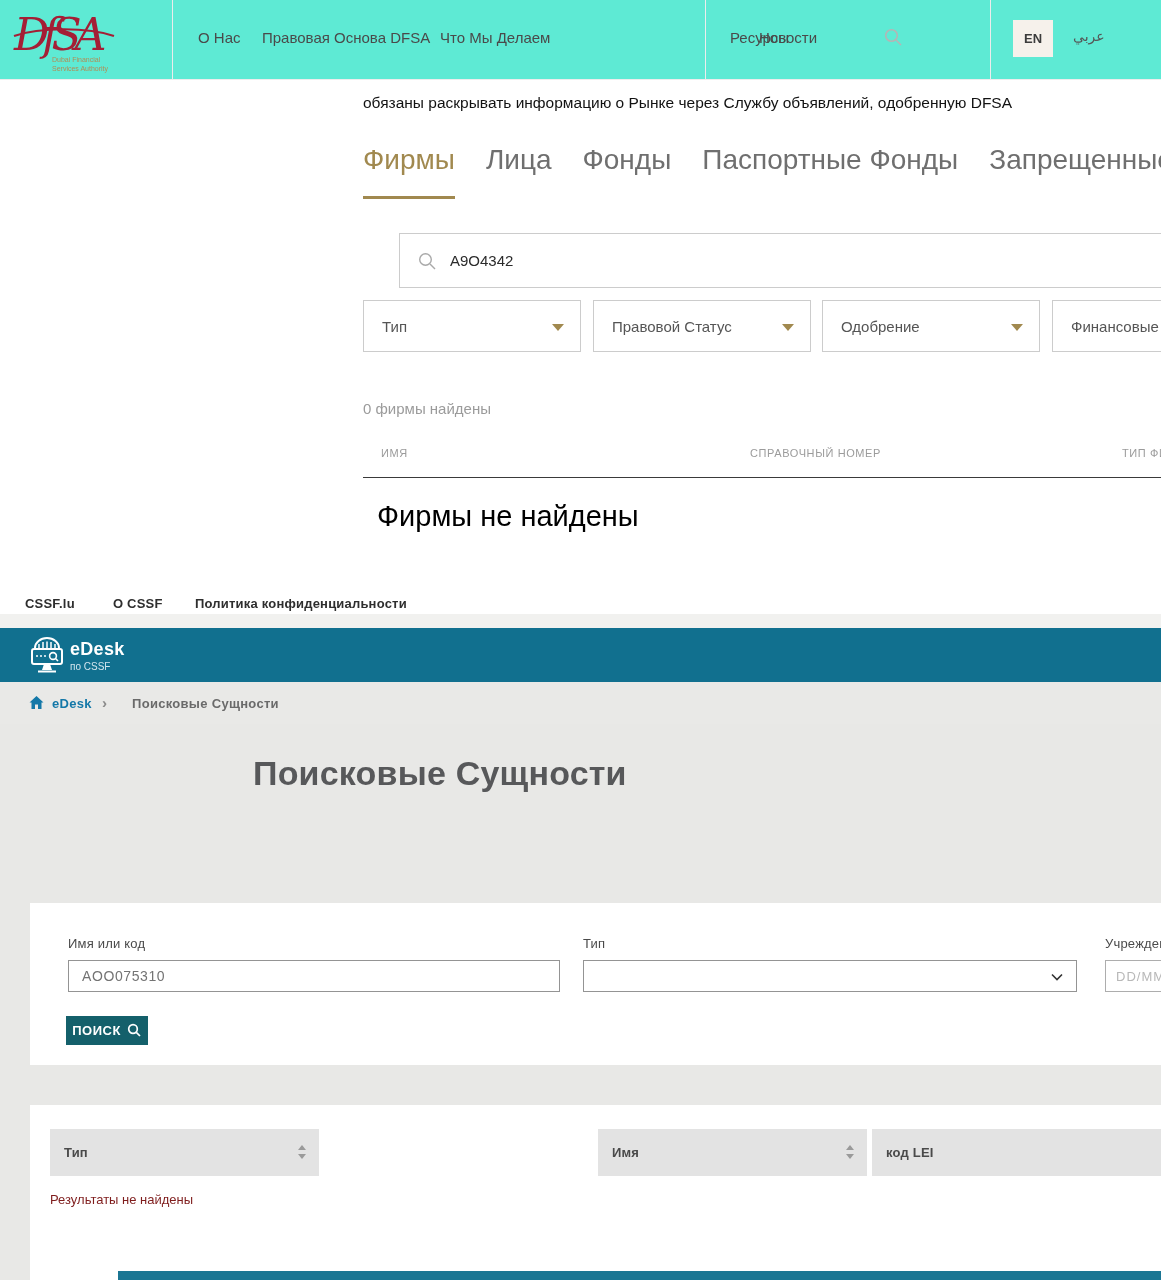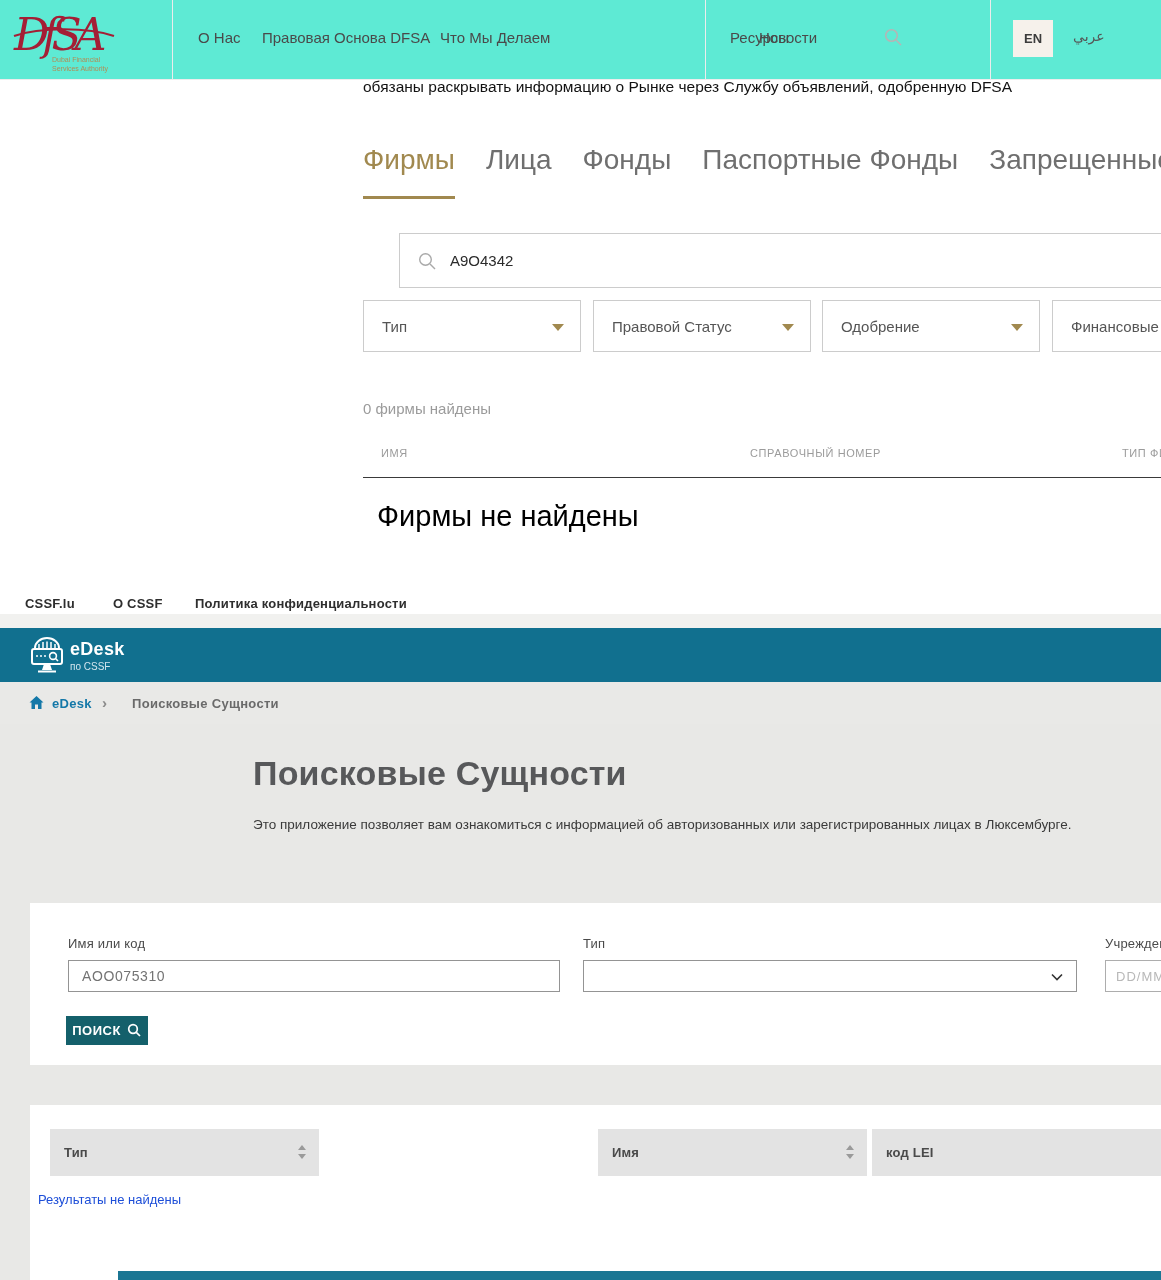--- a/index.html
+++ b/index.html
@@ -16,21 +16,21 @@
   .dfsa-logo { position:absolute; left:10px; top:4px; }
   .dfsa-nav-item { position:absolute; top:29px; font-size:15px; color:#4a4a4a; cursor:pointer; white-space:nowrap; }
   .ni-about { left:198px; } .ni-legal { left:262px; } .ni-what { left:440px; }
   .ni-res { left:730px; } .ni-news { left:759px; }
   .dfsa-nav-search { position:absolute; left:884px; top:28px; cursor:pointer; }
   .lang-en { position:absolute; left:1013px; top:20px; width:40px; height:37px; background:#f6f1eb;
              display:flex; align-items:center; justify-content:center;
              font-size:13px; font-weight:bold; color:#3c3c3c; cursor:pointer; }
   .lang-ar { position:absolute; left:1073px; top:28px; font-size:14px; color:#555; cursor:pointer; }
 
-  .dfsa-intro { position:absolute; left:363px; top:78px; font-size:15.5px; color:#121212; white-space:nowrap; }
+  .dfsa-intro { position:absolute; left:363px; top:94px; font-size:15.5px; color:#121212; white-space:nowrap; }
   .dfsa-tabs { position:absolute; left:363px; top:144px; display:flex; gap:31px; white-space:nowrap; }
   .dfsa-tab { font-size:28px; color:#6f6f6f; padding-bottom:20px; cursor:pointer; }
   .dfsa-tab.active { color:#a1894f; border-bottom:3px solid #a1894f; }
 
   .dfsa-searchbox { position:absolute; left:363px; top:233px; width:797px; height:55px; border:1px solid #cccccc; background:#fff;margin-left:36px; }
   .dfsa-searchbox svg { position:absolute; left:18px; top:18px; }
   .dfsa-search-input { position:absolute; left:50px; top:0; width:730px; height:53px; border:none; outline:none;
                        font-size:15px; color:#2b2b2b; font-family:"Liberation Sans", sans-serif; }
 
   .dfsa-filters { position:absolute; left:363px; top:300px; height:52px; }
@@ -85,21 +85,21 @@
   .btn-search { position:absolute; left:36px; top:113px; width:82px; height:29px; background:#14606b; border:none; cursor:pointer;
                 display:flex; align-items:center; justify-content:center; gap:6px;
                 color:#fff; font-size:13px; font-weight:bold; letter-spacing:0.5px; font-family:"Liberation Sans", sans-serif; }
 
   .card-table { position:absolute; left:30px; top:381px; width:1131px; height:175px; background:#fff; }
   .tcell { position:absolute; top:24px; height:47px; background:#e3e3e3; cursor:pointer; }
   .tc1 { left:20px; width:269px; } .tc2 { left:294px; width:269px; }
   .tc3 { left:568px; width:269px; } .tc4 { left:842px; width:289px; cursor:default; }
   .tcell .tlabel { position:absolute; left:14px; top:16px; font-size:13px; font-weight:bold; color:#4a4a4a; letter-spacing:0.2px; }
   .tcell .sort { position:absolute; right:12px; top:16px; }
-  .tbl-empty { position:absolute; left:8px; top:87px; font-size:13px; color:#1d4ed8; }
+  .tbl-empty { position:absolute; left:20px; top:87px; font-size:13px; color:#7f1d1d; }
 
   .bottom-bar { position:absolute; left:118px; top:547px; width:1043px; height:9px; background:#1b7693; }
 </style>
 </head>
 <body>
 
 <div class="dfsa-section">
   <div class="dfsa-header">
     <div class="vdiv vd1"></div>
     <div class="vdiv vd2"></div>
@@ -214,21 +214,20 @@
       <path d="M1.5 7.5 L8.5 1 L15.5 7.5 H13.5 V14 H10 V9.5 H7 V14 H3.5 V7.5 Z" fill="#1478a8"></path>
     </svg>
   </span>
   <span class="bc-edesk">eDesk</span>
   <span class="bc-sep">›</span>
   <span class="bc-cur">Поисковые Сущности</span>
 </div>
 
 <div class="cssf-main">
   <h1 class="page-title">Поисковые Сущности</h1>
-  <p class="desc desc1">Это приложение позволяет вам ознакомиться с информацией об авторизованных или зарегистрированных лицах в Люксембурге.</p>
 
   <div class="card-form">
     <span class="lbl lbl-name">Имя или код</span>
     <input class="in-name" type="text" value="AOO075310" style="">
 
     <span class="lbl lbl-type">Тип</span>
     <div class="in-type">
       <svg width="14" height="14" viewBox="0 0 14 14">
         <polyline points="2,4.5 7,9.5 12,4.5" fill="none" stroke="#333" stroke-width="1.6"></polyline>
       </svg>

